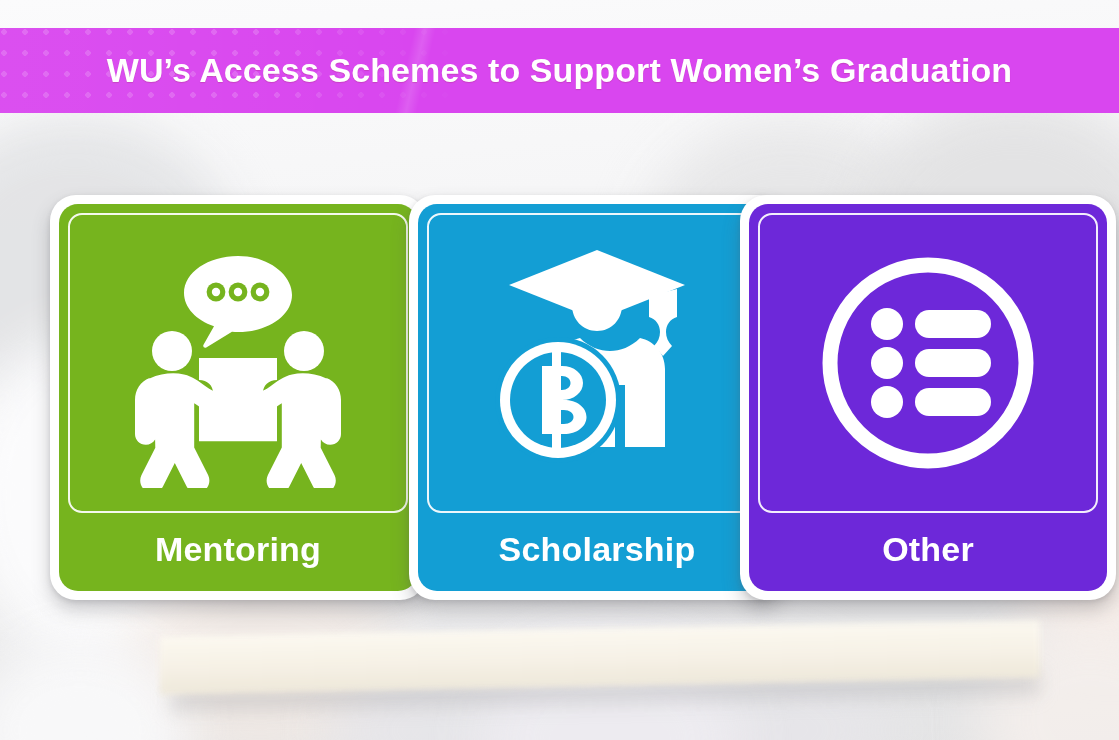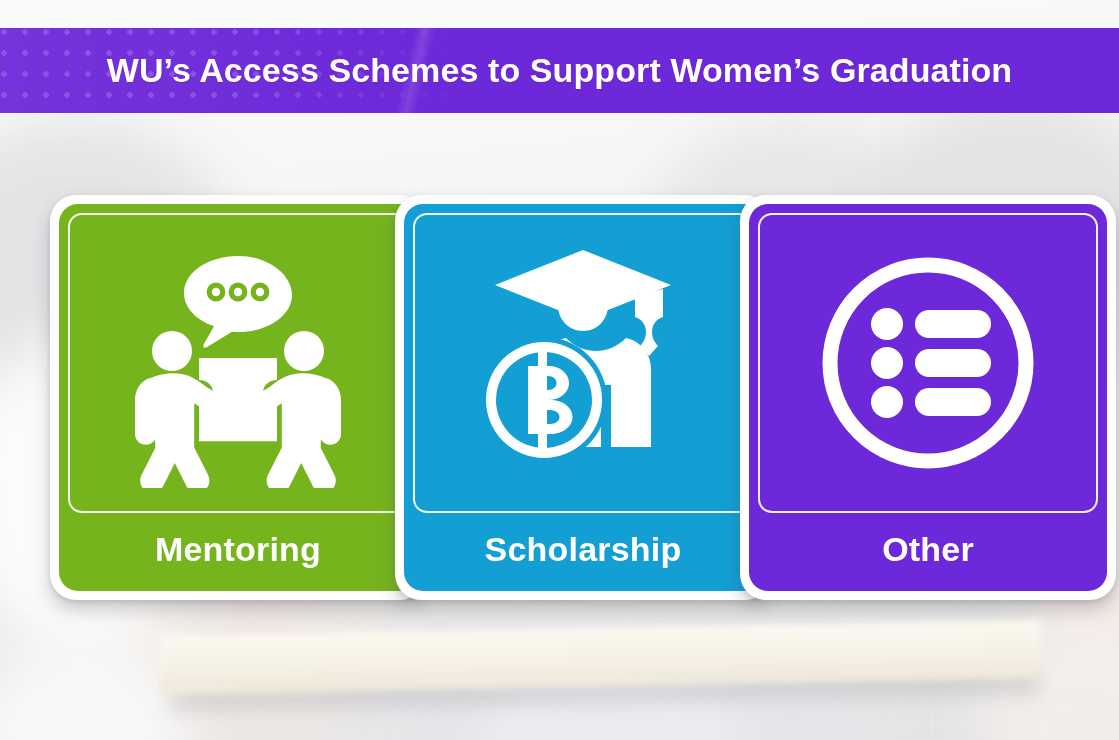--- a/index.html
+++ b/index.html
@@ -69,21 +69,21 @@
     filter: blur(9px);
   }
 
   
   .header-band {
     position: absolute;
     left: 0;
     top: 28px;
     width: 1119px;
     height: 85px;
-    background: #6d28d9;
+    background: #d946ef;
     overflow: hidden;
   }
   .header-dots {
     position: absolute;
     left: 0;
     top: 0;
     width: 470px;
     height: 85px;
     background-image: radial-gradient(circle at 4px 4px, rgba(255,255,255,.17) 2.6px, transparent 3px);
     background-size: 21px 21px;
@@ -158,21 +158,21 @@
     justify-content: center;
     color: #ffffff;
     font-size: 34px;
     font-weight: bold;
     letter-spacing: .2px;
     padding-bottom: 6px;
   }
   .card-icon-frame svg { display: block; }
 
   #card-mentoring    { left: 50px;  }
-  #card-scholarship  { left: 395px; }
+  #card-scholarship  { left: 409px; }
   #card-other        { left: 740px; }
 
   #card-mentoring   .card-body { background: #76b41e; }
   #card-scholarship .card-body { background: #139ed4; }
   #card-other       .card-body { background: #6d28d9; }
 </style>
 </head>
 <body>
 
 <div id="slide">

